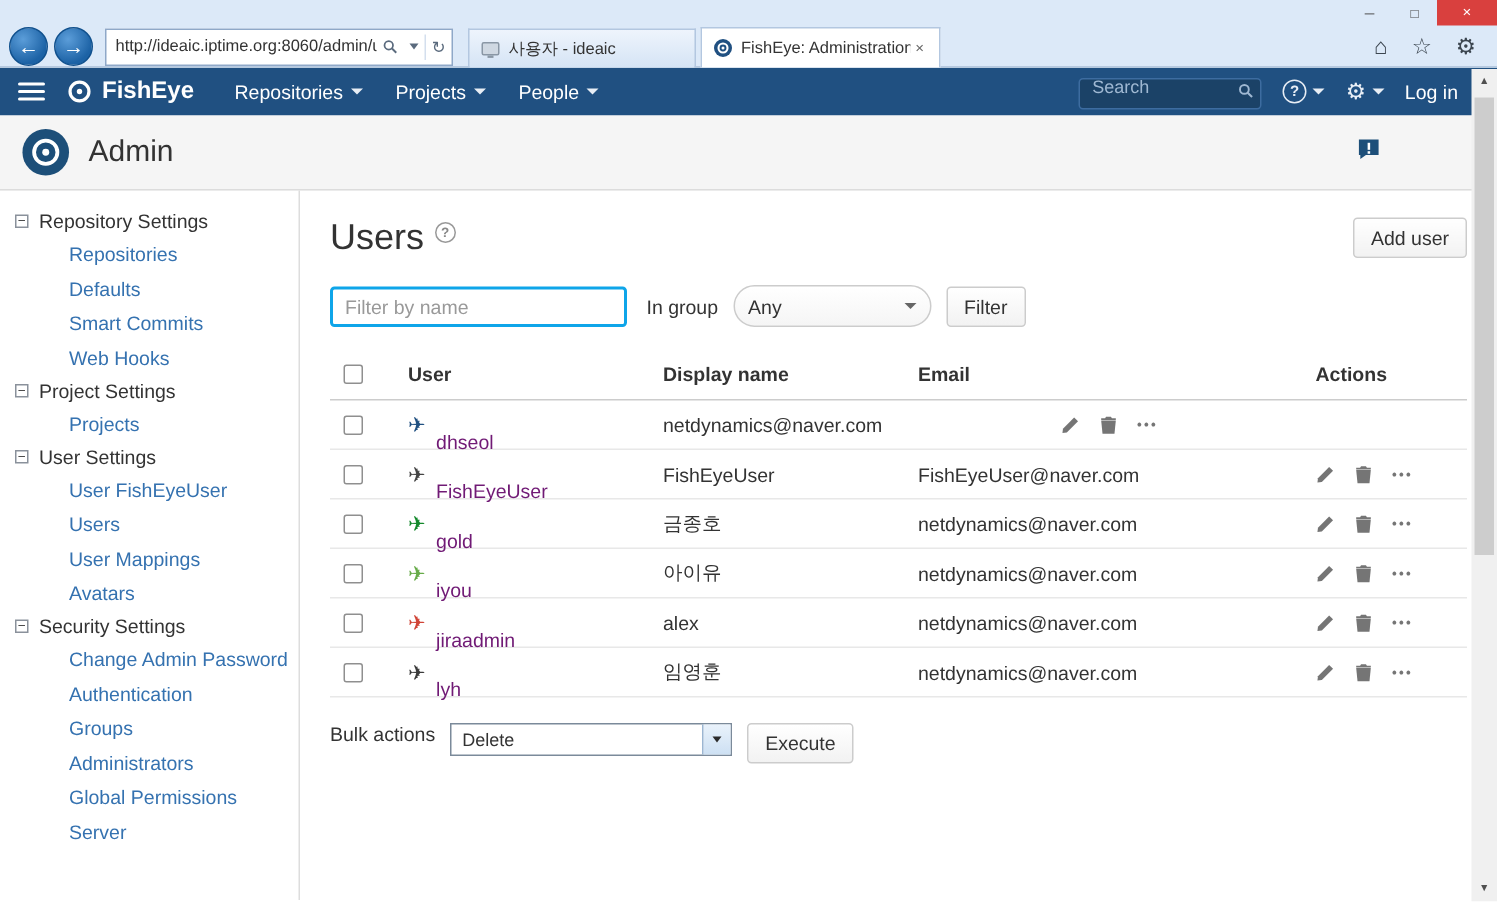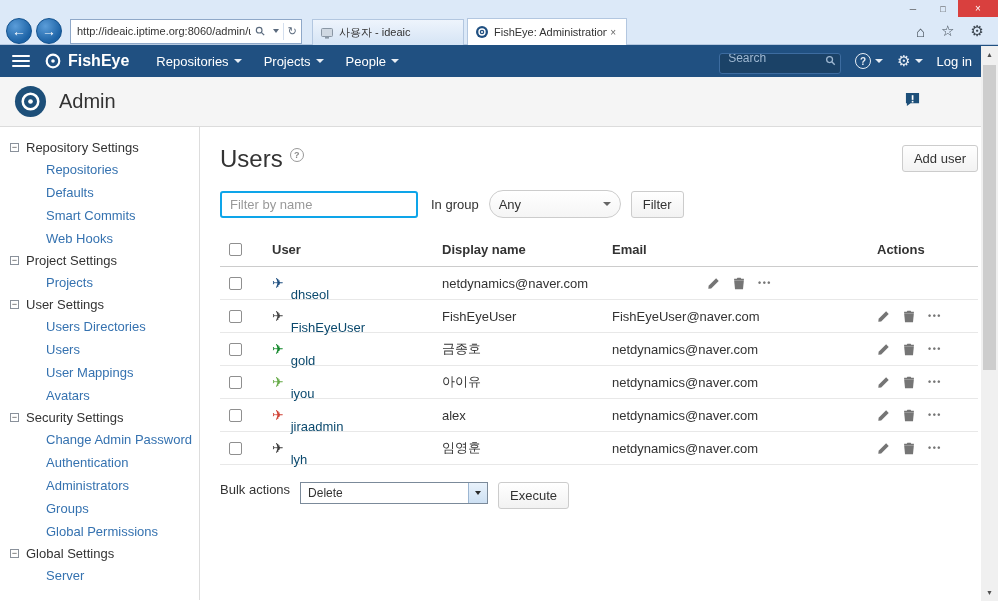--- a/index.html
+++ b/index.html
@@ -83,21 +83,21 @@
   .users-table { margin-top:18px; }
   .thead { display:flex; align-items:center; border-bottom:1px solid #ccc; padding:6px 0 9px; font-weight:bold; font-size:13px; color:#333; }
   .trow { display:flex; align-items:center; height:33px; border-bottom:1px solid #e8e8e8; font-size:13px; color:#333; }
   .col-check { width:52px; display:flex; padding-left:9px; flex:0 0 auto; }
   .col-user { width:170px; display:flex; align-items:center; gap:7px; flex:0 0 auto; }
   .col-display { width:170px; flex:0 0 auto; }
   .col-email { width:265px; flex:0 0 auto; }
   .col-actions { flex:1; display:flex; align-items:center; gap:13px; }
   .checkbox { width:13px; height:13px; border:1px solid #8f8f8f; background:#fff; border-radius:2px; cursor:pointer; }
   .avatar { font-size:14px; line-height:1; }
-  .user-link { color:#0c4a6e; cursor:pointer;margin-top:22px; }
+  .user-link { color:#701a75; cursor:pointer;margin-top:22px; }
   .action-icon { display:inline-flex; align-items:center; cursor:pointer; }
   .action-icon svg { display:block; }
   .more-dots { color:#757575; font-size:9px; font-weight:bold; letter-spacing:1.5px; cursor:pointer; }
 
   .bulk-row { margin-top:17px; display:flex; gap:10px; font-size:13px; color:#333; }
   .win-select { width:188px; height:22px; border:1px solid #7b8a9a; background:#fff; display:flex; align-items:center;
                 justify-content:space-between; font-size:12px; padding-left:7px; cursor:pointer; }
   .win-select-arrow { width:19px; height:20px; background:linear-gradient(#e9f2fb,#cde0f3); border-left:1px solid #9cb6d2;
                       display:flex; align-items:center; justify-content:center; }
   .caret-b { width:0; height:0; border-left:3.5px solid transparent; border-right:3.5px solid transparent; border-top:4.5px solid #2b2b2b; }
@@ -240,37 +240,33 @@
         <a class="tree-item">Web Hooks</a>
         <div class="tree-section">
           <span class="collapse-box"></span>
           <span>Project Settings</span>
         </div>
         <a class="tree-item">Projects</a>
         <div class="tree-section">
           <span class="collapse-box"></span>
           <span>User Settings</span>
         </div>
-        <a class="tree-item">Users Directories</a>
+        <a class="tree-item">User FishEyeUser</a>
         <a class="tree-item">Users</a>
         <a class="tree-item">User Mappings</a>
         <a class="tree-item">Avatars</a>
         <div class="tree-section">
           <span class="collapse-box"></span>
           <span>Security Settings</span>
         </div>
         <a class="tree-item">Change Admin Password</a>
         <a class="tree-item">Authentication</a>
+        <a class="tree-item">Groups</a>
         <a class="tree-item">Administrators</a>
-        <a class="tree-item">Groups</a>
         <a class="tree-item">Global Permissions</a>
-        <div class="tree-section">
-          <span class="collapse-box"></span>
-          <span>Global Settings</span>
-        </div>
         <a class="tree-item">Server</a>
       </div>
   </div>
 
   <div class="main">
     <div class="main-header">
       <div class="page-title">
         <span>Users</span>
         <span class="help-badge">?</span>
       </div>

